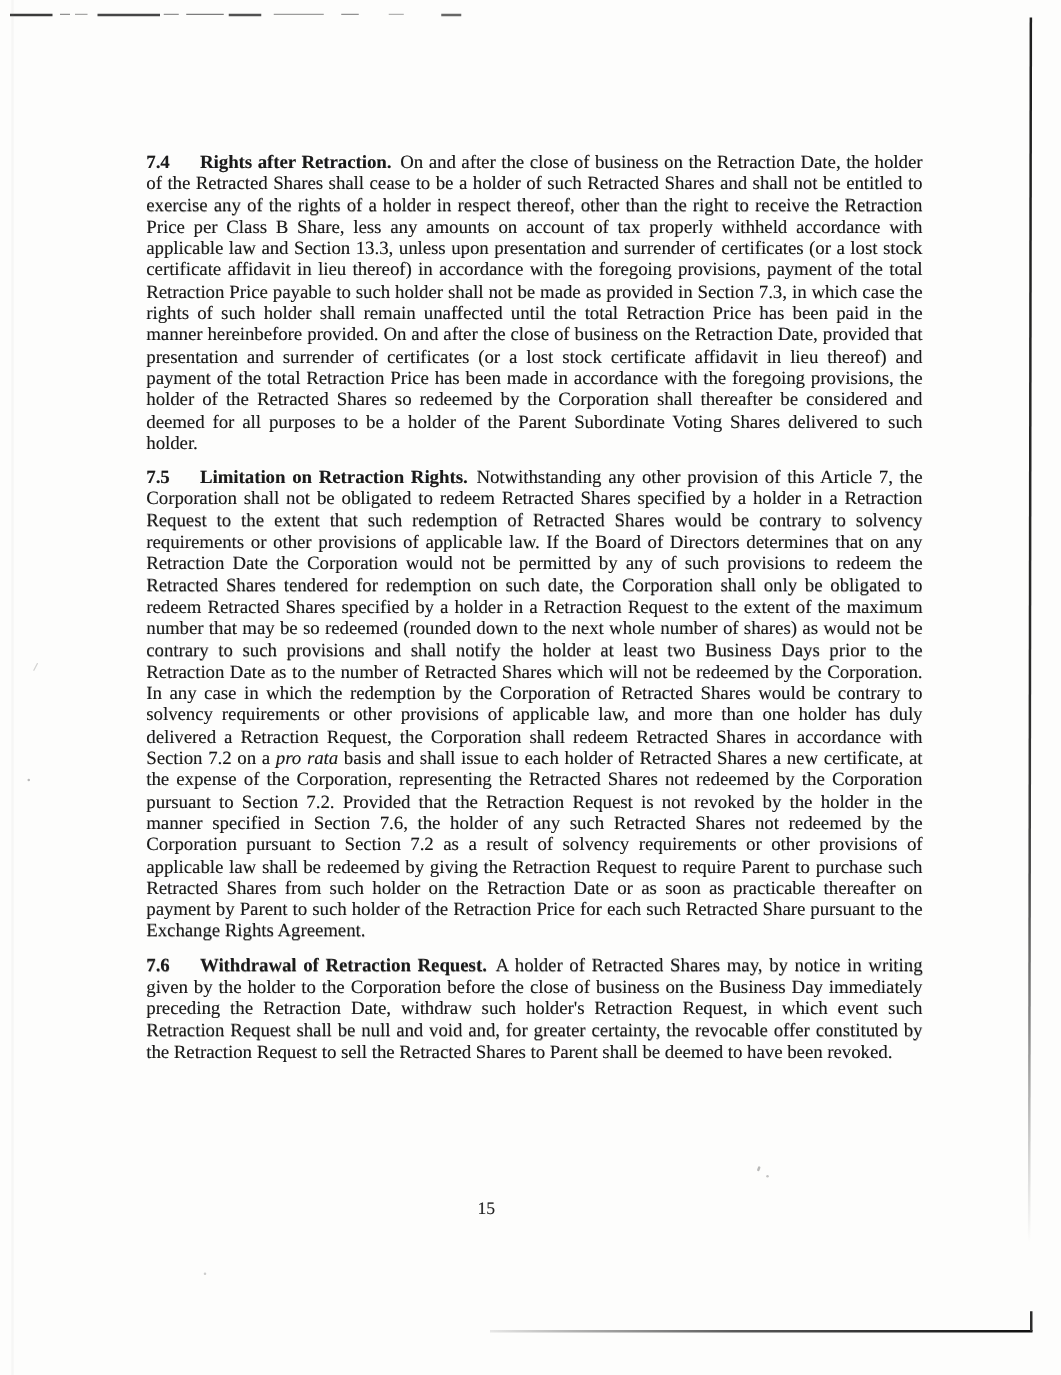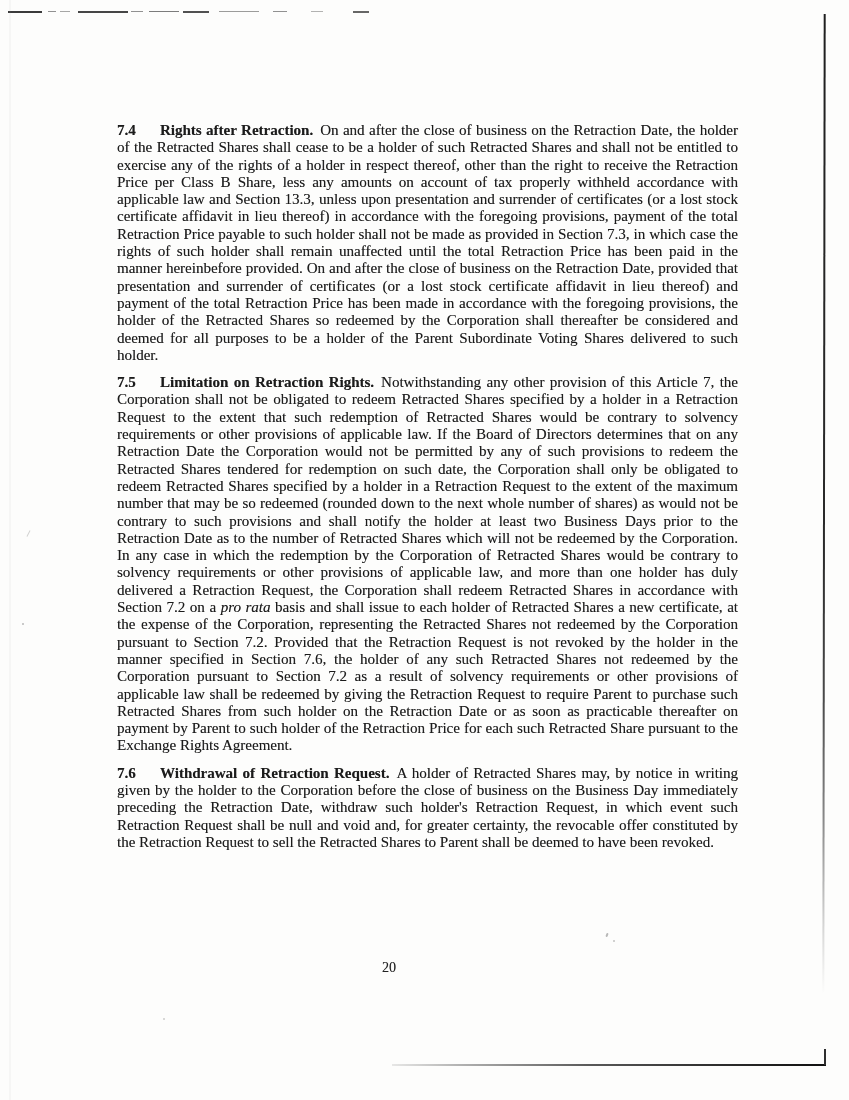--- a/index.html
+++ b/index.html
@@ -142,15 +142,15 @@
     <p class="para">
       <span class="sec-num">7.5</span><span class="sec-heading">Limitation on Retraction Rights.</span><span>Notwithstanding any other provision of this Article 7, the Corporation shall not be obligated to redeem Retracted Shares specified by a holder in a Retraction Request to the extent that such redemption of Retracted Shares would be contrary to solvency requirements or other provisions of applicable law. If the Board of Directors determines that on any Retraction Date the Corporation would not be permitted by any of such provisions to redeem the Retracted Shares tendered for redemption on such date, the Corporation shall only be obligated to redeem Retracted Shares specified by a holder in a Retraction Request to the extent of the maximum number that may be so redeemed (rounded down to the next whole number of shares) as would not be contrary to such provisions and shall notify the holder at least two Business Days prior to the Retraction Date as to the number of Retracted Shares which will not be redeemed by the Corporation. In any case in which the redemption by the Corporation of Retracted Shares would be contrary to solvency requirements or other provisions of applicable law, and more than one holder has duly delivered a Retraction Request, the Corporation shall redeem Retracted Shares in accordance with Section 7.2 on a </span><span class="italic-term">pro rata</span><span> basis and shall issue to each holder of Retracted Shares a new certificate, at the expense of the Corporation, representing the Retracted Shares not redeemed by the Corporation pursuant to Section 7.2. Provided that the Retraction Request is not revoked by the holder in the manner specified in Section 7.6, the holder of any such Retracted Shares not redeemed by the Corporation pursuant to Section 7.2 as a result of solvency requirements or other provisions of applicable law shall be redeemed by giving the Retraction Request to require Parent to purchase such Retracted Shares from such holder on the Retraction Date or as soon as practicable thereafter on payment by Parent to such holder of the Retraction Price for each such Retracted Share pursuant to the Exchange Rights Agreement.</span>
     </p>
 
     <p class="para">
       <span class="sec-num">7.6</span><span class="sec-heading">Withdrawal of Retraction Request.</span><span>A holder of Retracted Shares may, by notice in writing given by the holder to the Corporation before the close of business on the Business Day immediately preceding the Retraction Date, withdraw such holder's Retraction Request, in which event such Retraction Request shall be null and void and, for greater certainty, the revocable offer constituted by the Retraction Request to sell the Retracted Shares to Parent shall be deemed to have been revoked.</span>
     </p>
 
   </div>
 
-  <div class="page-number">20</div>
+  <div class="page-number">15</div>
 
 </div>
 
 </body></html>

